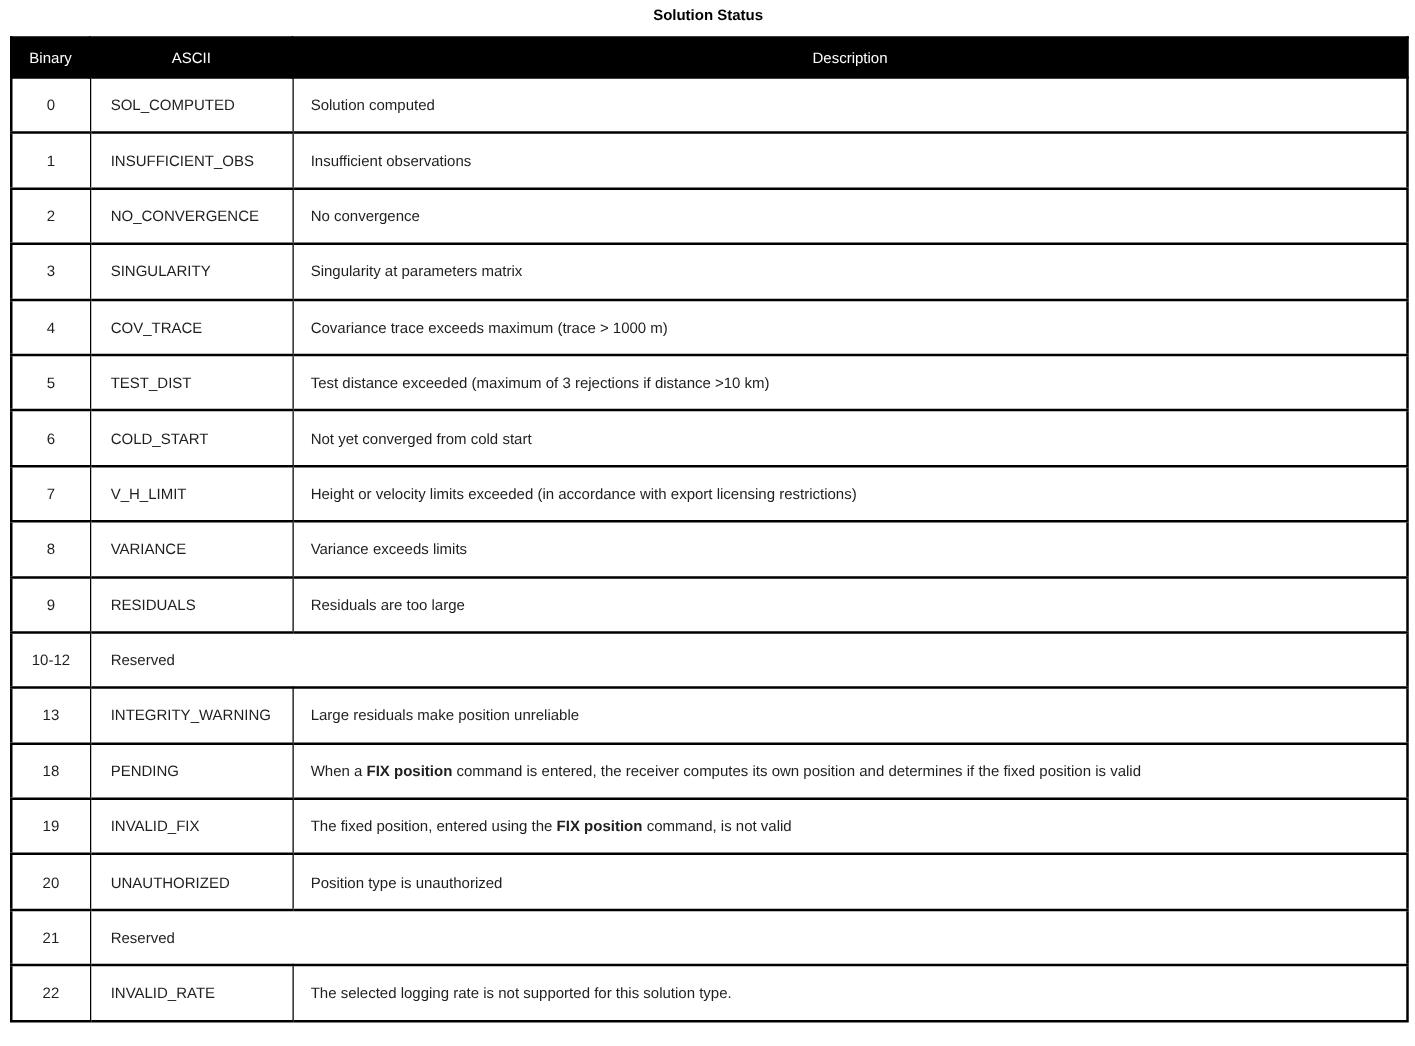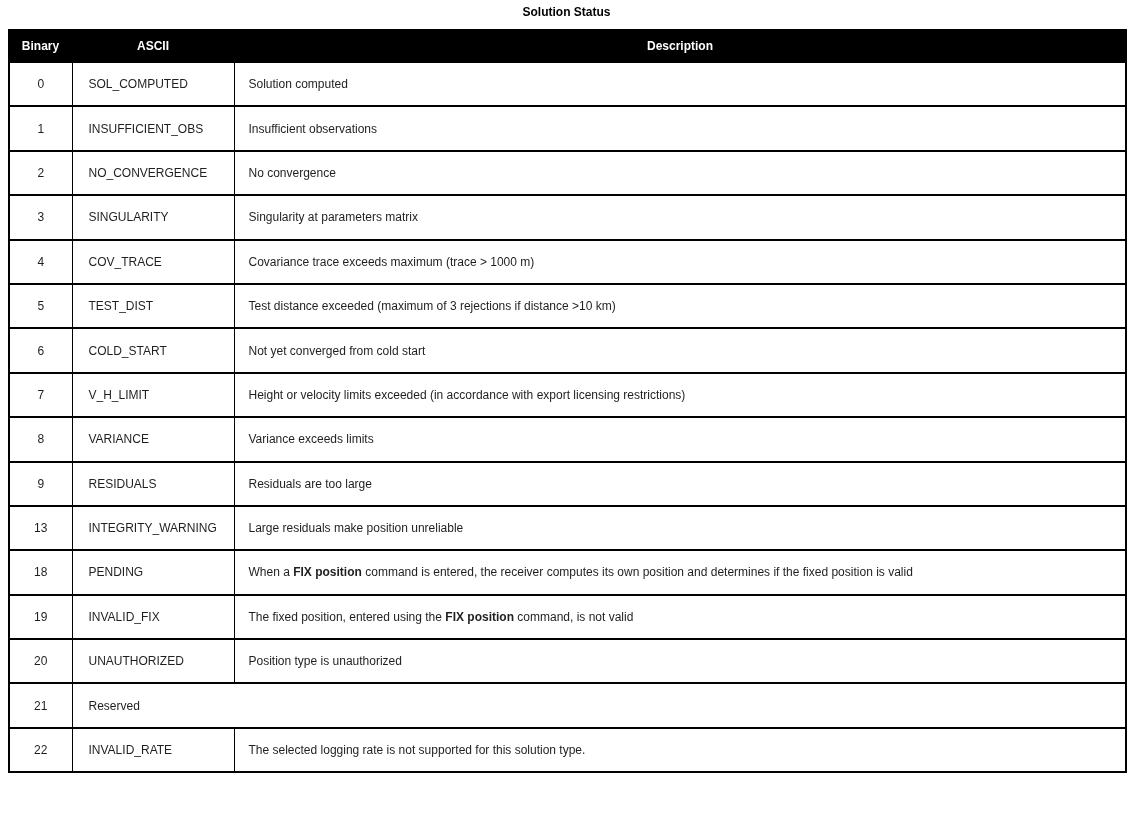--- a/index.html
+++ b/index.html
@@ -31,21 +31,21 @@
     border-collapse: collapse;
     border: 2px solid #000000;
   }
   col.c-binary { width: 63px; }
   col.c-ascii  { width: 162px; }
   col.c-desc   { width: 892px; }
   th {
     background: #000000;
     color: #ffffff;
     font-size: 12px;
-    font-weight: bold;
+    font-weight: normal;
     height: 30px;
     border: 2px solid #000000;
     text-align: center;
     padding: 0;
     margin-top: 36px;
   }
   td {
     border-left: 1px solid #000000;
     border-right: 1px solid #000000;
     border-top: 2px solid #000000;
@@ -134,20 +134,24 @@
           <td class="col-binary">8</td>
           <td class="col-ascii">VARIANCE</td>
           <td class="col-desc"><span>Variance exceeds limits</span></td>
         </tr>
         <tr>
           <td class="col-binary">9</td>
           <td class="col-ascii">RESIDUALS</td>
           <td class="col-desc"><span>Residuals are too large</span></td>
         </tr>
         <tr>
+          <td class="col-binary">10-12</td>
+          <td class="col-ascii" colspan="2">Reserved</td>
+        </tr>
+        <tr>
           <td class="col-binary">13</td>
           <td class="col-ascii">INTEGRITY_WARNING</td>
           <td class="col-desc"><span>Large residuals make position unreliable</span></td>
         </tr>
         <tr>
           <td class="col-binary">18</td>
           <td class="col-ascii">PENDING</td>
           <td class="col-desc"><span>When a </span><b>FIX position</b><span> command is entered, the receiver computes its own position and determines if the fixed position is valid</span></td>
         </tr>
         <tr>

